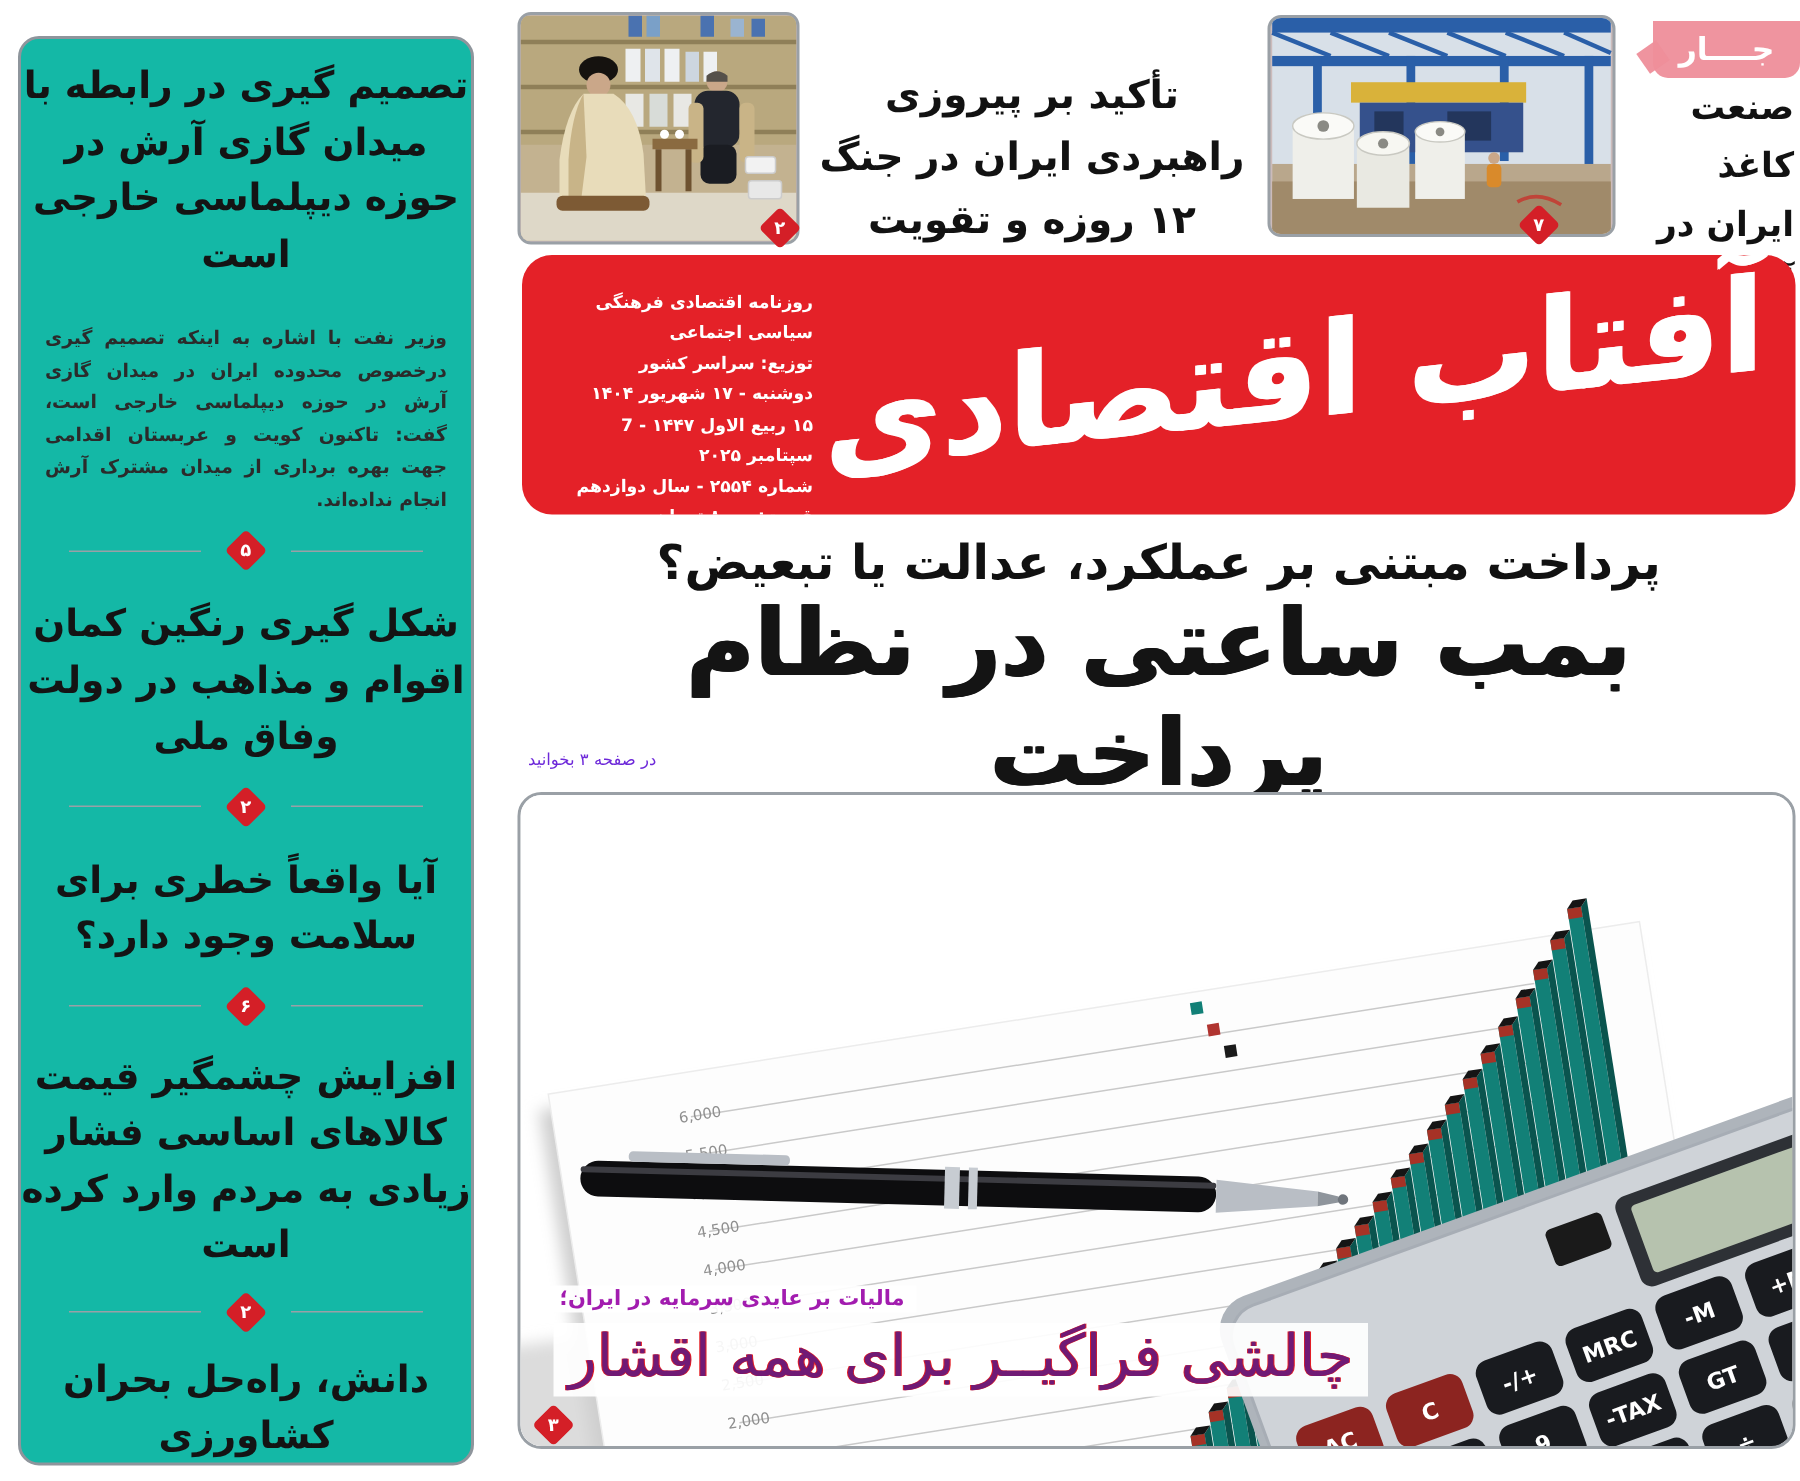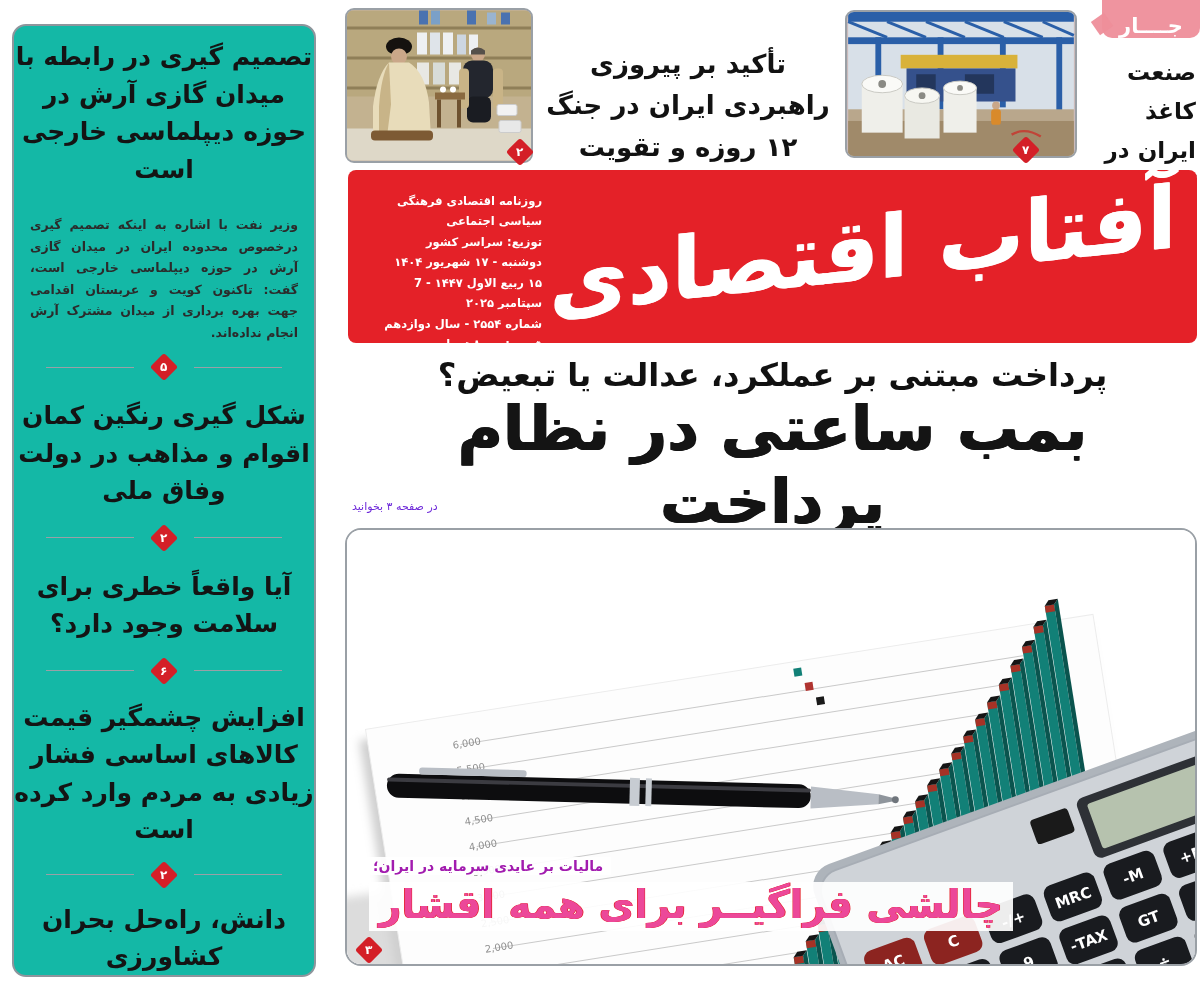--- a/index.html
+++ b/index.html
@@ -21,28 +21,28 @@
   .dmd b{transform:rotate(-45deg);color:#fff;font-size:12px;font-weight:bold;line-height:1;}
   .lphoto{width:292px;height:192px;border:2px solid #9aa0a6;border-radius:8px;overflow:hidden;
       background:#98a096;}
   
   .pframe{border:2px solid #9aa0a6;border-radius:9px;overflow:hidden;background:#cbb;box-sizing:border-box;}
   .mid-headline{left:538px;top:22px;width:300px;text-align:center;
       font-size:26px;font-weight:bold;line-height:1.6;color:#121212;letter-spacing:-0.3px;}
   .right-headline{left:1080px;top:34px;width:116px;text-align:right;
       font-size:23px;font-weight:bold;line-height:1.7;color:#121212;}
   .corner-dmd{position:absolute;}
-  .jaaar{position:absolute;right:0;top:0;width:98px;height:38px;background:rgba(238,142,154,.95);
-      border-radius:0 0 10px 10px;display:flex;align-items:flex-end;justify-content:center;
+  .jaaar{position:absolute;right:0;top:14px;width:98px;height:38px;background:rgba(238,142,154,.95);
+      border-radius:0 0 10px 10px;display:flex;align-items:center;justify-content:center;
       color:#fff;font-weight:bold;font-size:21px;z-index:9;}
   .jaaar::after{content:"";position:absolute;left:-8px;bottom:6px;width:16px;height:16px;
       background:rgba(238,142,154,.95);transform:rotate(55deg);z-index:-1;}
   
   .masthead{left:348px;top:170px;width:849px;height:173px;background:#e42128;
-      border-radius:8px;overflow:hidden;}
+      border-radius:20px;overflow:hidden;}
   .mast-info{position:absolute;left:22px;top:21px;width:172px;direction:rtl;text-align:right;
       color:#fff;font-size:11.5px;line-height:1.78;font-weight:bold;}
   .mast-name{position:absolute;right:30px;left:210px;top:-14px;bottom:0;
       display:flex;align-items:center;justify-content:center;color:#fff;
       font-size:86px;font-weight:bold;white-space:nowrap;
       transform:rotate(-6deg) skewX(-6deg);text-shadow:1px 0 0 #fff;}
   
   .lead-kicker{left:348px;top:356px;width:849px;text-align:center;font-size:32px;
       font-weight:bold;color:#111;}
   .lead-headline{left:348px;top:392px;width:849px;text-align:center;font-size:62px;
@@ -50,22 +50,22 @@
       text-shadow:.7px 0 0 #141414,-.7px 0 0 #141414;}
   .lead-note{left:352px;top:500px;color:#6d28d9;font-size:11px;font-weight:normal;text-align:left;
       width:110px;direction:rtl;}
   
   .feature{left:345px;top:528px;width:852px;height:438px;border:2px solid #9aa0a6;
       border-radius:16px;overflow:hidden;background:#fff;box-sizing:border-box;}
   .feature svg{display:block;}
   .feat-kicker{position:absolute;right:200px;left:18px;top:328px;text-align:left;font-size:14px;
       font-weight:bold;color:#a21caf;direction:rtl;white-space:nowrap;}
   .feat-kicker span{background:rgba(255,255,255,.92);padding:1px 8px;}
-  .feat-headline{position:absolute;left:6px;top:352px;font-size:39px;font-weight:bold;
-      color:#ec4899;direction:rtl;white-space:nowrap;
+  .feat-headline{position:absolute;left:6px;top:352px;font-size:39px;font-weight:normal;
+      color:#701a75;direction:rtl;white-space:nowrap;
       text-shadow:.6px 0 0 #e41e24,-.6px 0 0 #e41e24;padding-left:16px;}
   .feat-headline span{background:rgba(255,255,255,.92);padding:0 10px 4px 10px;}
   .feat-dmd{position:absolute;left:12px;top:410px;}
 </style>
 </head>
 <body>
 
 <div class="page">
 
   <div class="jaaar">

